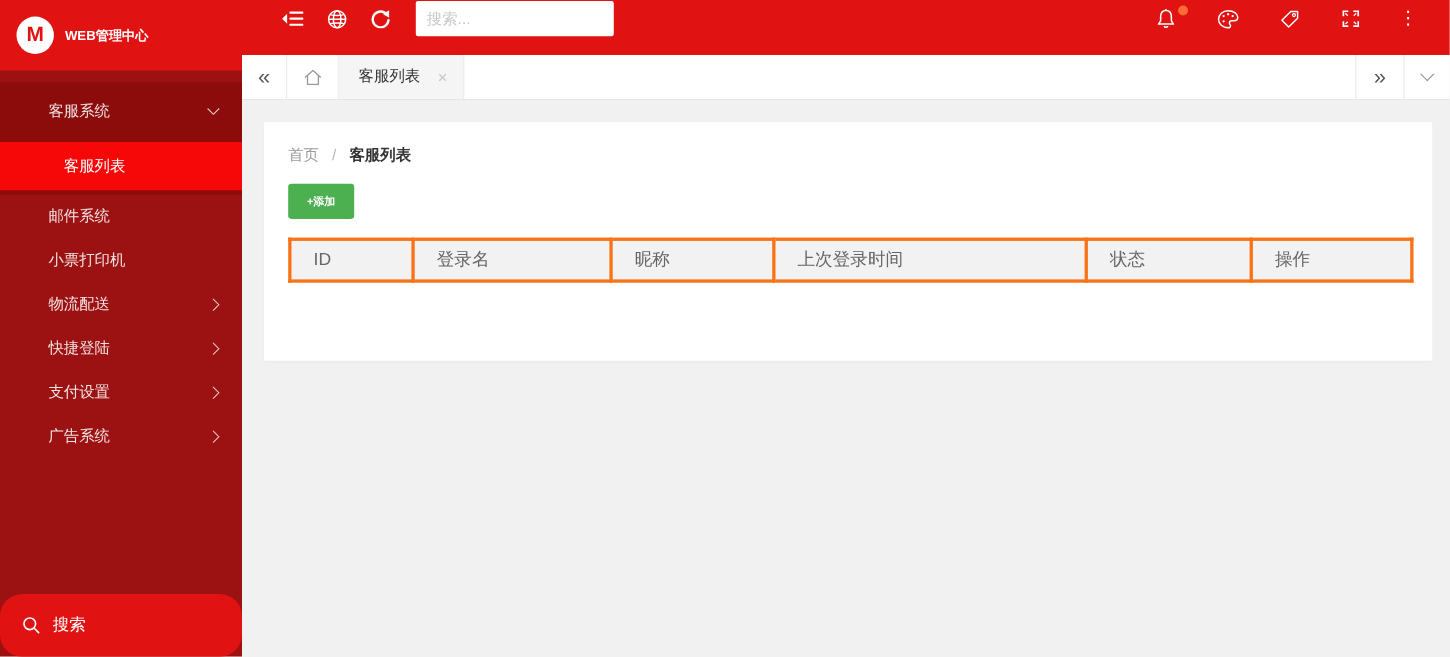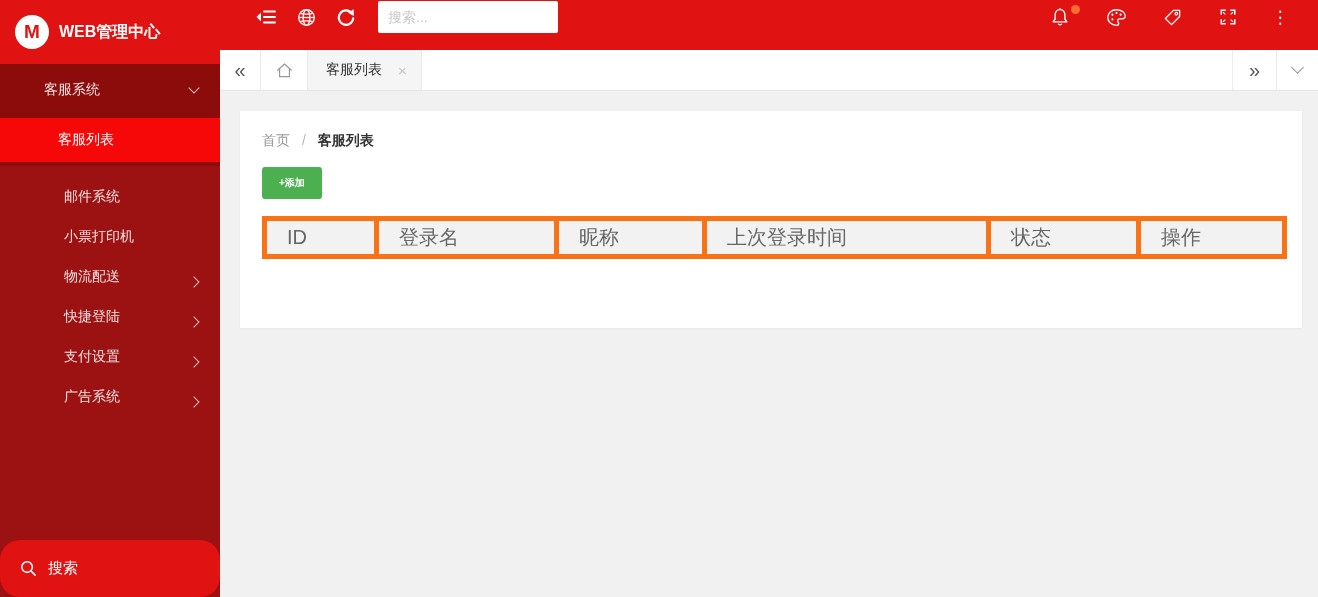--- a/index.html
+++ b/index.html
@@ -61,37 +61,37 @@
   .logo-area {
     height: 64px; background: #e01212;
     display: flex; align-items: center; padding-left: 15px; cursor: pointer;
   }
   .logo-circle {
     width: 34px; height: 34px; border-radius: 50%; background: #fff;
     color: #e01212; font-weight: bold; font-size: 19px;
     display: flex; align-items: center; justify-content: center;
     flex: 0 0 auto;
   }
-  .logo-title { color: #fff; font-size: 16px; font-weight: bold; margin-left: 10px; text-align: right; }
+  .logo-title { color: #fff; font-size: 12px; font-weight: bold; margin-left: 10px; text-align: right; }
 
   .menu-parent {
     height: 52px; background: #8c0b0b;
     display: flex; align-items: center;
-    padding: 0 22px 0 44px; cursor: pointer;
+    padding: 0 22px 0 44px; cursor: pointer; margin-top: 11px;
   }
   .menu-parent .label { flex: 1; }
   .submenu { background: #8c0b0b; padding: 2px 0 4px 0; }
   .submenu-item {
     height: 44px; display: flex; align-items: center;
     padding-left: 58px; cursor: pointer;
   }
   .submenu-item.active { background: #f60808; color: #fff; }
   .menu-item {
-    height: 40px; display: flex; align-items: flex-end;
-    padding: 0 22px 0 64px; cursor: pointer;
+    height: 40px; display: flex; align-items: center;
+    padding: 0 22px 0 44px; cursor: pointer;
   }
   .menu-item .label { flex: 1; }
   .chevron {
     width: 8px; height: 8px; flex: 0 0 auto;
     border-right: 1.6px solid rgba(255,255,255,.75);
     border-bottom: 1.6px solid rgba(255,255,255,.75);
   }
   .chevron.right { transform: rotate(-45deg); }
   .chevron.down  { transform: rotate(45deg); margin-top: -4px; }
 
@@ -155,24 +155,24 @@
     border: none; border-radius: 3px;
     padding: 9px 17px; font-size: 10px; font-weight: bold;
     font-family: inherit; cursor: pointer;
   }
   table.list {
     margin-top: 17px; width: 100%;
     border-collapse: collapse; table-layout: fixed;
   }
   table.list th {
     background: #f2f2f2;
-    border: 5px solid #f97316;
+    border: 3px solid #f97316;
     height: 38px; padding: 0 0 0 20px;
     text-align: left; font-weight: normal;
-    font-size: 20px; color: #666;
+    font-size: 16px; color: #666;
   }
 </style>
 </head>
 <body>
 
 <div class="sidebar">
   <div class="logo-area">
     <div class="logo-circle">M</div>
     <div class="logo-title">WEB管理中心</div>
   </div>

